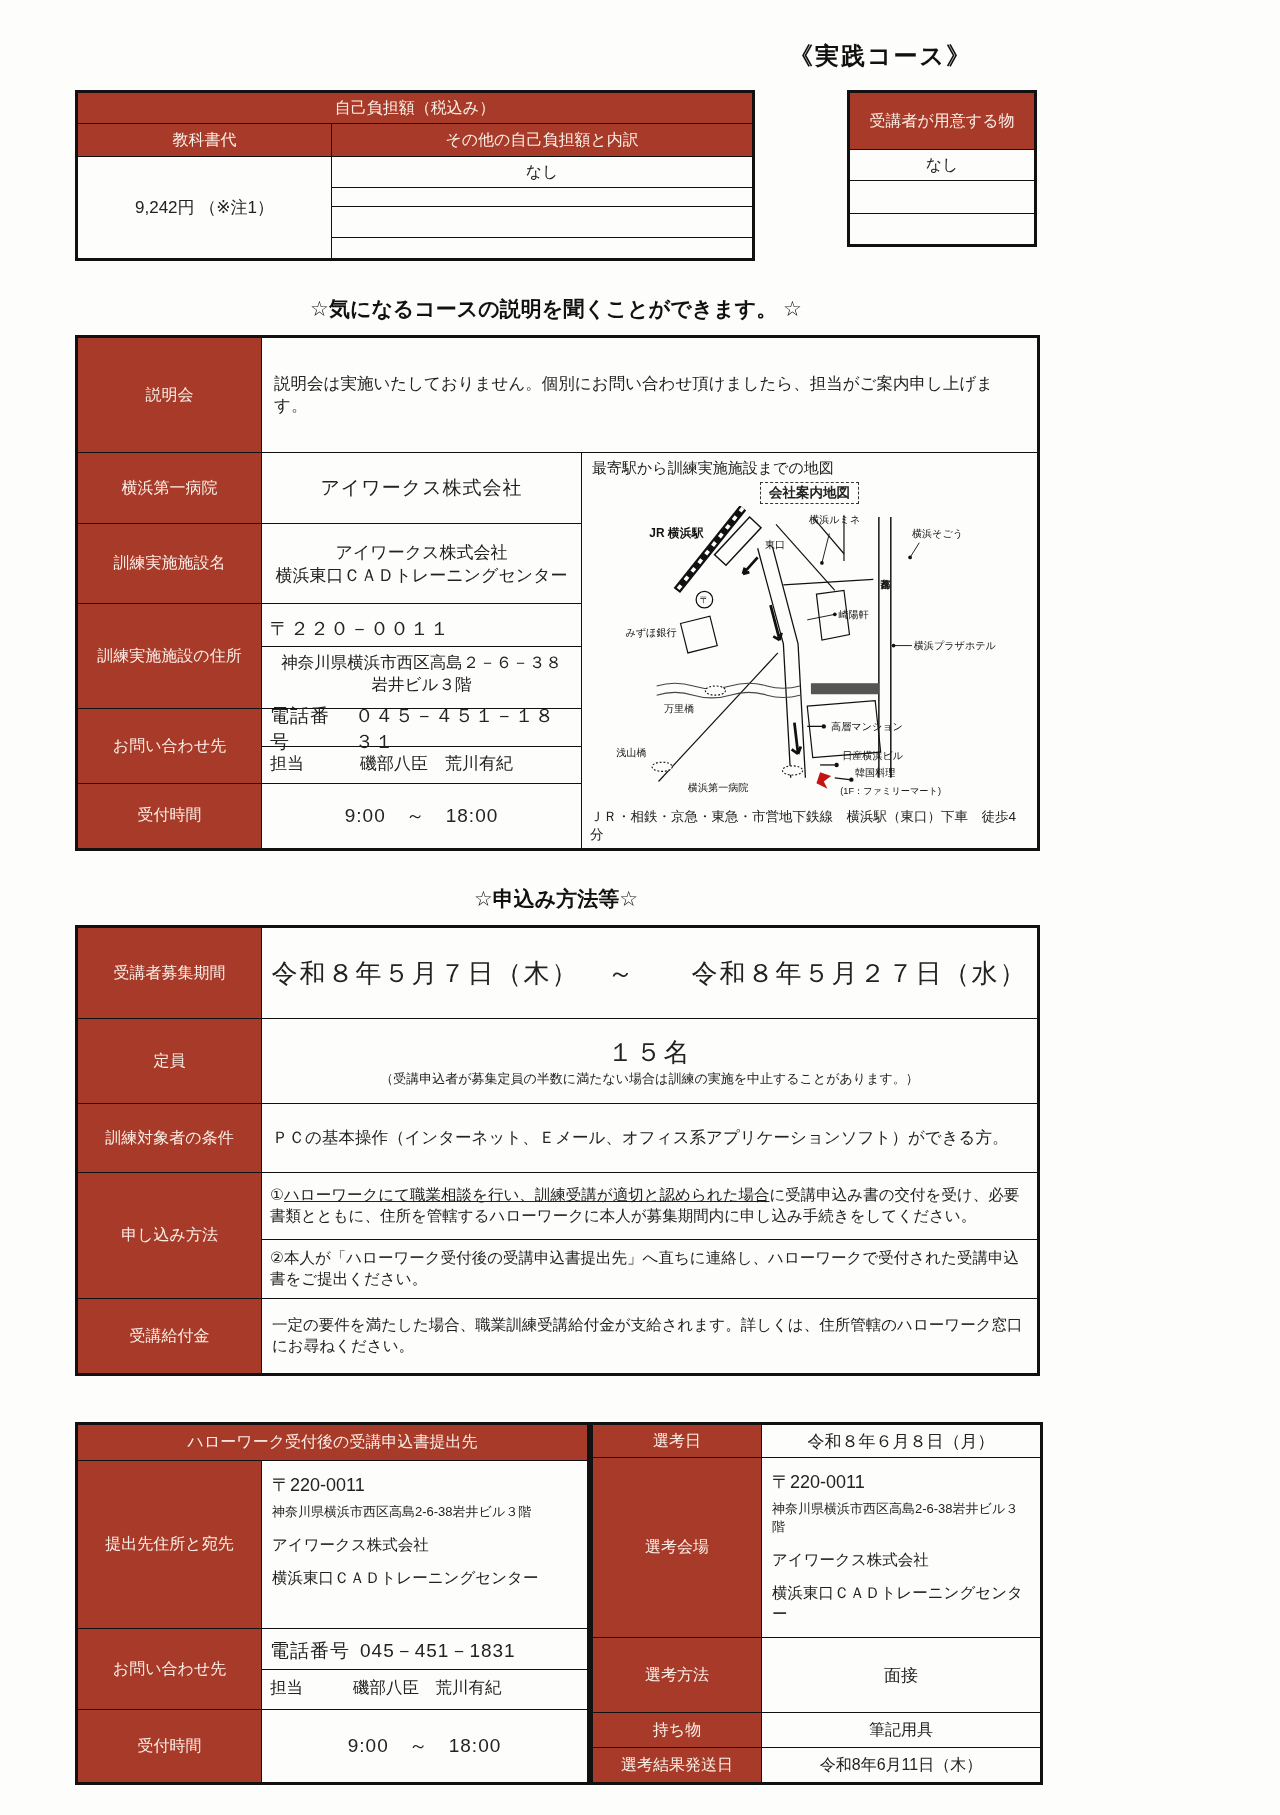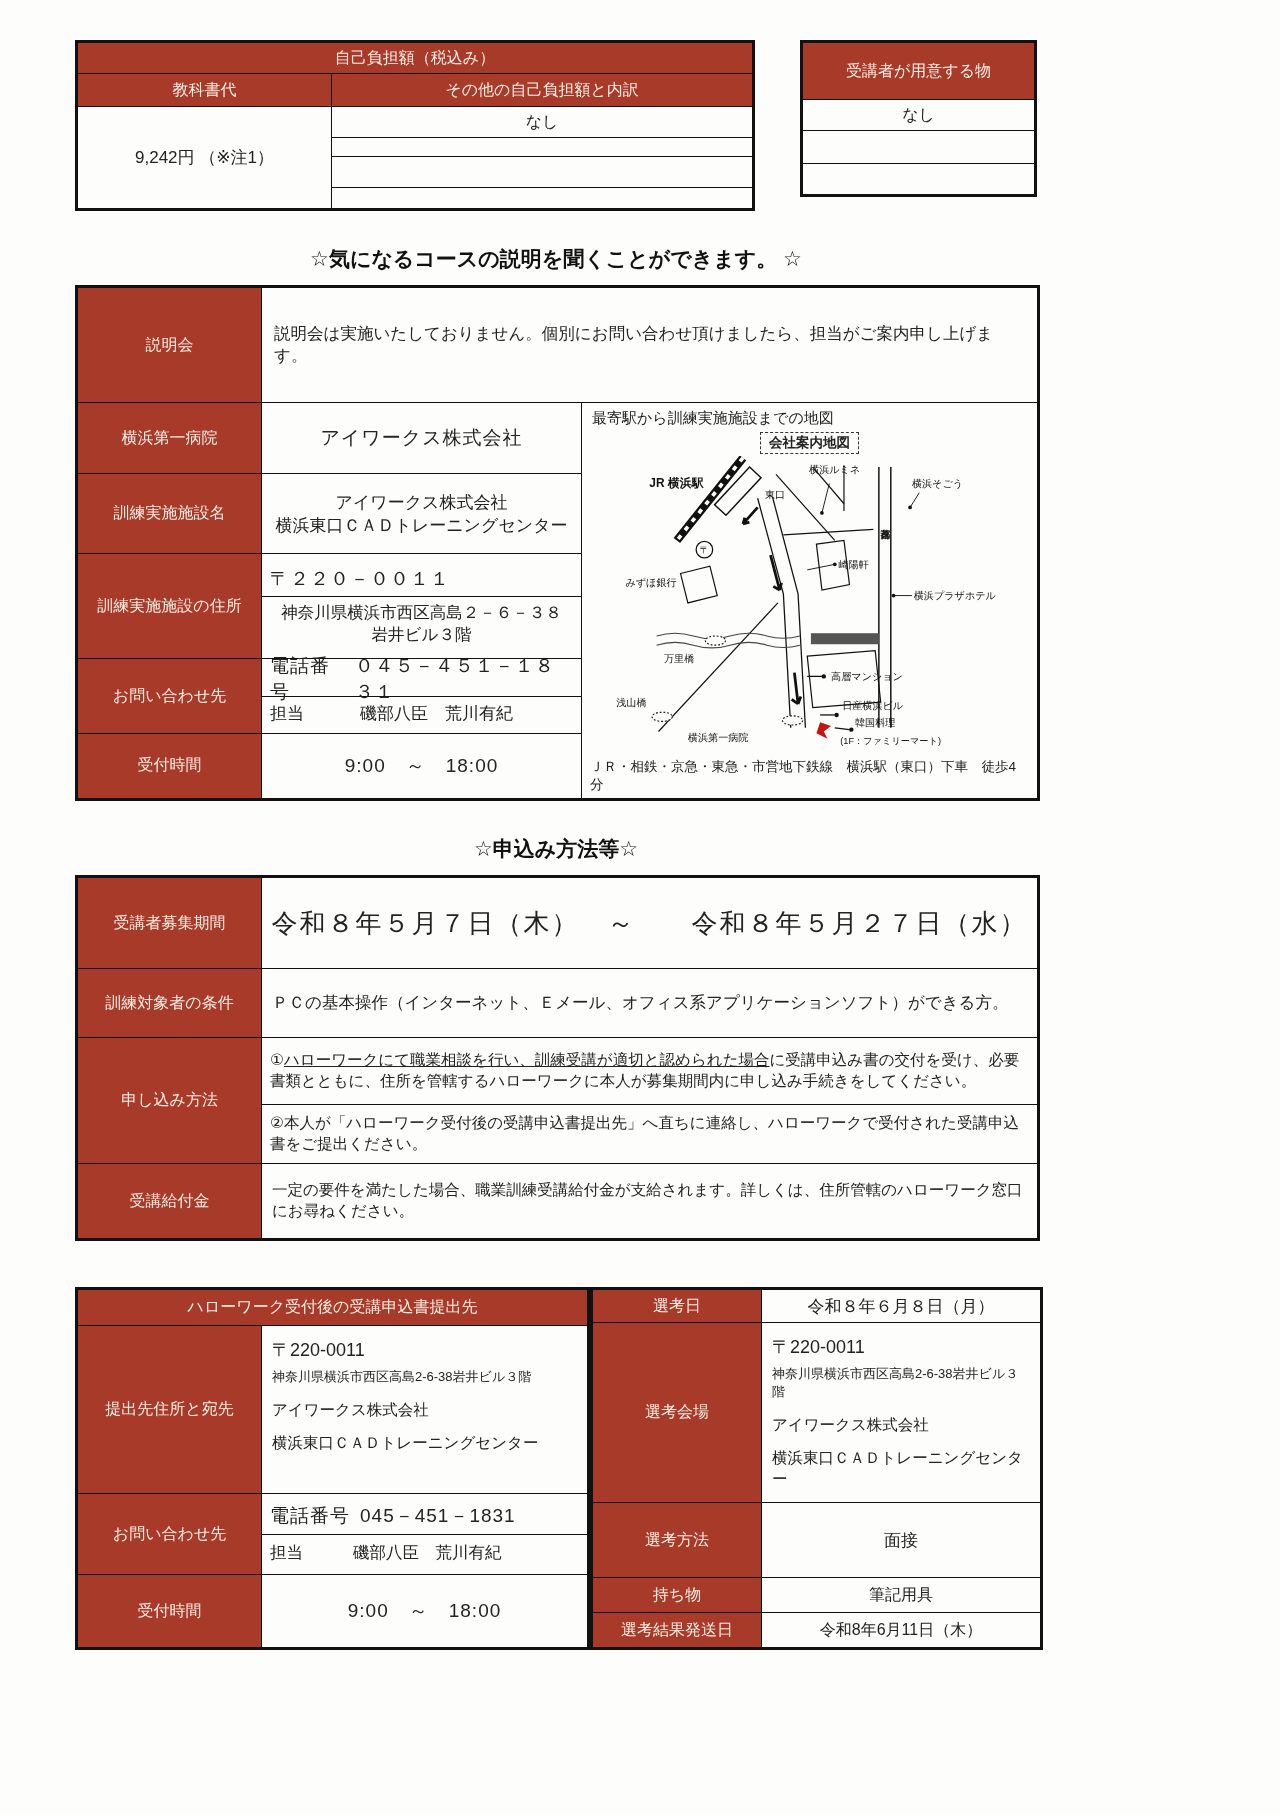--- a/index.html
+++ b/index.html
@@ -40,20 +40,21 @@
   .bottomwrap{display:flex;align-items:stretch;margin-top:46px;}
   .addr-line{margin:6px 0;font-size:15.5px;}
   .addr-sm{font-size:13px;}
 </style>
 </head>
 <body>
 
 <div class="page">
   <div class="content">
 
+    <div class="course-tag">《実践コース》</div>
 
     <div class="toprow">
       <table class="outer" style="width:680px">
         <colgroup>
             <col style="width:255px">
             <col>
           </colgroup>
         <tbody>
             <tr>
           <td class="hd" colspan="2" style="height:26px">自己負担額（税込み）</td>
@@ -71,21 +72,21 @@
             </tr>
         <tr>
               <td style="height:26px"></td>
             </tr>
         <tr>
               <td style="height:16px"></td>
             </tr>
       </tbody>
         </table>
 
-      <table class="outer" style="width:237px">
+      <table class="outer" style="width:190px">
         <tbody>
             <tr>
               <td class="hd" style="height:52px">受講者が用意する物</td>
             </tr>
         <tr>
               <td class="c" style="height:26px">なし</td>
             </tr>
         <tr>
               <td style="height:28px"></td>
             </tr>
@@ -234,20 +235,27 @@
       <colgroup>
           <col style="width:185px">
           <col style="width:777px">
         </colgroup>
       <tbody>
           <tr>
         <td class="hd" style="height:86px">受講者募集期間</td>
         <td class="c big">令和８年５月７日（木）　～　　令和８年５月２７日（水）</td>
       </tr>
       <tr>
+        <td class="hd" style="height:80px">定員</td>
+        <td class="c">
+          <div class="big">１５名</div>
+          <div class="small-note">（受講申込者が募集定員の半数に満たない場合は訓練の実施を中止することがあります。）</div>
+        </td>
+      </tr>
+      <tr>
         <td class="hd" style="height:64px">訓練対象者の条件</td>
         <td style="font-size:16.5px;padding:4px 10px">ＰＣの基本操作（インターネット、Ｅメール、オフィス系アプリケーションソフト）ができる方。</td>
       </tr>
       <tr>
         <td class="hd" style="height:116px">申し込み方法</td>
         <td class="nopad">
           <div class="sub" style="min-height:58px;display:flex;align-items:center;font-size:15.5px;padding-top:4px;padding-bottom:4px;">
             <span><span>①</span><span class="ul">ハローワークにて職業相談を行い、訓練受講が適切と認められた場合</span><span>に受講申込み書の交付を受け、必要書類とともに、住所を管轄するハローワークに本人が募集期間内に申し込み手続きをしてください。</span></span>
           </div>
           <div class="sub" style="min-height:50px;display:flex;align-items:center;font-size:15.5px;padding-top:4px;padding-bottom:4px;">②本人が「ハローワーク受付後の受講申込書提出先」へ直ちに連絡し、ハローワークで受付された受講申込書をご提出ください。</div>

